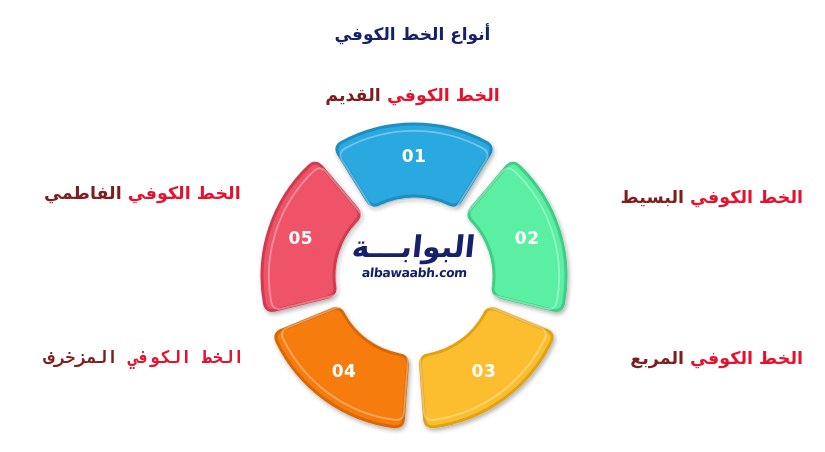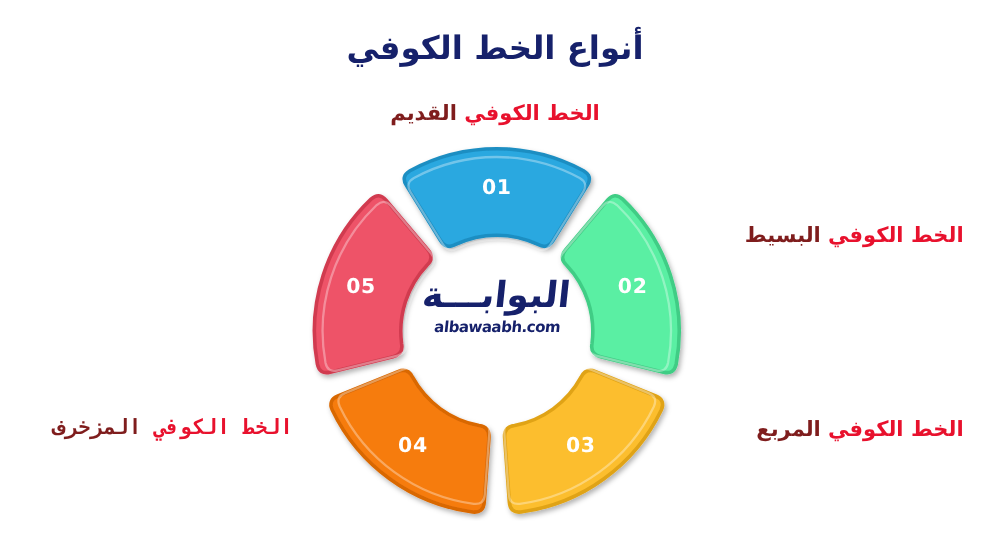--- a/index.html
+++ b/index.html
@@ -22,21 +22,21 @@
     height: 452px;
   }
 
   
   .main-title {
     position: absolute;
     top: 24px;
     left: 0;
     width: 825px;
     text-align: center;
-    font-size: 27px;
+    font-size: 17px;
     font-weight: bold;
     color: #16216b;
     letter-spacing: 0px;
     direction: rtl;
     line-height: 1.25;
   }
 
   
   .label {
     position: absolute;
@@ -152,20 +152,24 @@
   <div class="label label-right-top">
     <span class="lbl-red">الخط الكوفي</span>
     <span class="lbl-navy">البسيط</span>
   </div>
 
   <div class="label label-left-bottom">
     <span class="lbl-red">الخط الكوفي</span>
     <span class="lbl-navy">المزخرف</span>
   </div>
 
+  <div class="label label-left-top">
+    <span class="lbl-red">الخط الكوفي</span>
+    <span class="lbl-navy">الفاطمي</span>
+  </div>
 
   <div id="wheel-wrap">
     <svg id="wheel" viewBox="0 0 332 316">
       <defs>
         <filter id="segShadow" x="-25%" y="-25%" width="150%" height="150%">
           <feDropShadow dx="1.6" dy="2.4" stdDeviation="2.2" flood-color="#000000" flood-opacity="0.30"></feDropShadow>
         </filter>
       </defs>
       <g id="segments-group">
           <path d="M 90.64532124397515 36.46534490287843 Q 85.90271908450505 28.816310665996667 93.68764963306242 24.30286471128389 A 152 152 0 0 1 238.31235036693755 24.30286471128386 Q 246.097280915495 28.816310665996667 241.3546787560249 36.465344902878456 L 212.8990657992043 82.3595503241691 Q 208.1564636397342 90.00858456105088 200.2570637475824 85.70578457861185 A 80 80 0 0 0 131.7429362524176 85.70578457861185 Q 123.84353636026582 90.00858456105087 119.10093420079573 82.35955032416909 Z" fill="#29a8e0" stroke="#1d8ec2" stroke-width="3" stroke-linejoin="round" filter="url(#segShadow)"></path>

